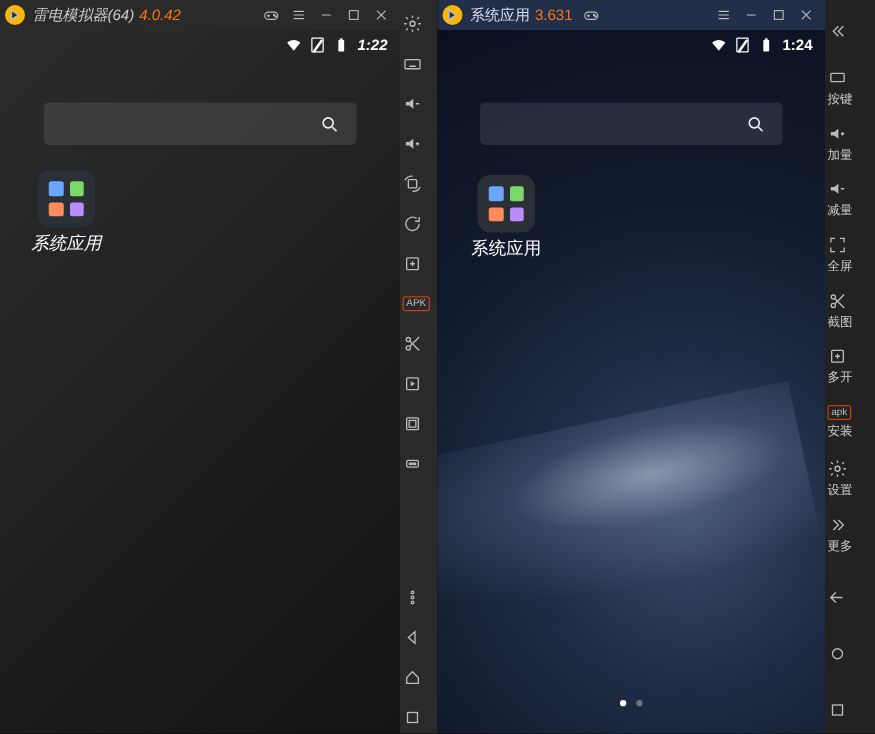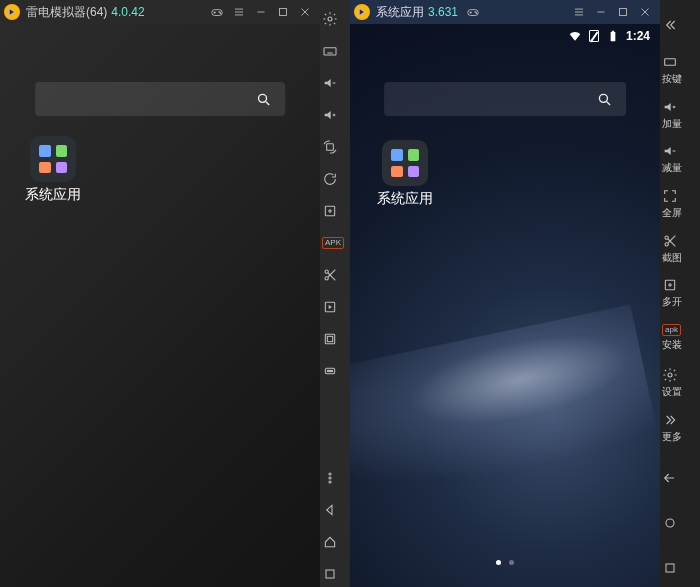--- a/index.html
+++ b/index.html
@@ -1,27 +1,27 @@
 <!DOCTYPE html>
 <html><head>
 <meta charset="utf-8">
 <style>
   * { margin:0; padding:0; box-sizing:border-box; font-family:"Microsoft YaHei",Arial,sans-serif; }
   body { width:700px; height:587px; background:#000; overflow:hidden; display:flex; }
 
   .emulator { position:relative; display:flex; flex-direction:column; height:587px; }
-  .emu-left  { width:320px; }
+  .emu-left  { width:320px;font-style:italic; }
   .emu-right { width:310px; }
 
   
   .titlebar { height:24px; background:#2a2a2a; display:flex; align-items:center; color:#ccc; font-size:12px; padding:0 4px; }
   .titlebar .logo { width:16px; height:16px; border-radius:50%; background:#ffb400; display:flex; align-items:center; justify-content:center; margin-right:6px; }
   .titlebar .logo svg { width:10px; height:10px; }
   .titlebar .title { flex:0 0 auto; white-space:nowrap; }
-  .titlebar .ver   { margin-left:4px; color:#5eead4; flex:0 0 auto; }
+  .titlebar .ver   { margin-left:4px; color:#f97316; flex:0 0 auto; }
   .titlebar .spacer{ flex:1; }
   .titlebar .tbtn  { width:22px; height:22px; display:flex; align-items:center; justify-content:center; color:#bbb; cursor:pointer; }
   .titlebar svg { width:14px; height:14px; stroke:#bbb; stroke-width:1.5; fill:none; }
   .emu-right .titlebar { background:#213048; color:#dde; }
 
   
   .screen { position:relative; flex:1; overflow:hidden; }
   .screen-left { background:linear-gradient(135deg,#2b2b2b 0%,#232323 40%,#1a1a1a 70%,#141414 100%); }
   .screen-right{ background:radial-gradient(ellipse 140% 80% at 65% 70%, #3a4a68 0%, #1e2b44 30%, #111a2c 60%, #0a1020 100%); }
   .screen-right::after{
@@ -108,20 +108,31 @@
       </div>
     <div class="tbtn">
         <svg viewBox="0 0 24 24">
           <line x1="6" y1="6" x2="18" y2="18"></line>
           <line x1="18" y1="6" x2="6" y2="18"></line>
         </svg>
       </div>
   </div>
 
   <div class="screen screen-left">
+    <div class="statusbar">
+      <svg viewBox="0 0 24 24">
+          <path d="M12 20 L3 9 C8 4 16 4 21 9 Z"></path>
+        </svg>
+      <span class="nosim"></span>
+      <svg viewBox="0 0 24 24">
+          <rect x="8" y="5" width="8" height="16" rx="1"></rect>
+          <rect x="10" y="3" width="4" height="2"></rect>
+        </svg>
+      <span>1:22</span>
+    </div>
     <div class="searchwrap">
       <svg viewBox="0 0 24 24">
           <circle cx="11" cy="11" r="6"></circle>
           <line x1="16" y1="16" x2="21" y2="21"></line>
         </svg>
     </div>
     <div class="app">
       <div class="ico">
           <span></span>
           <span></span>

